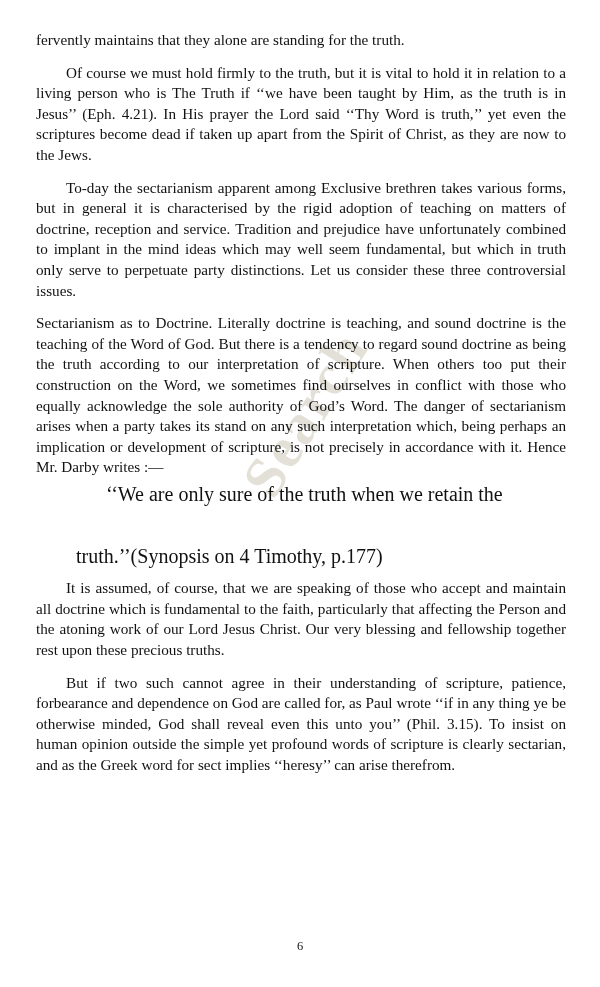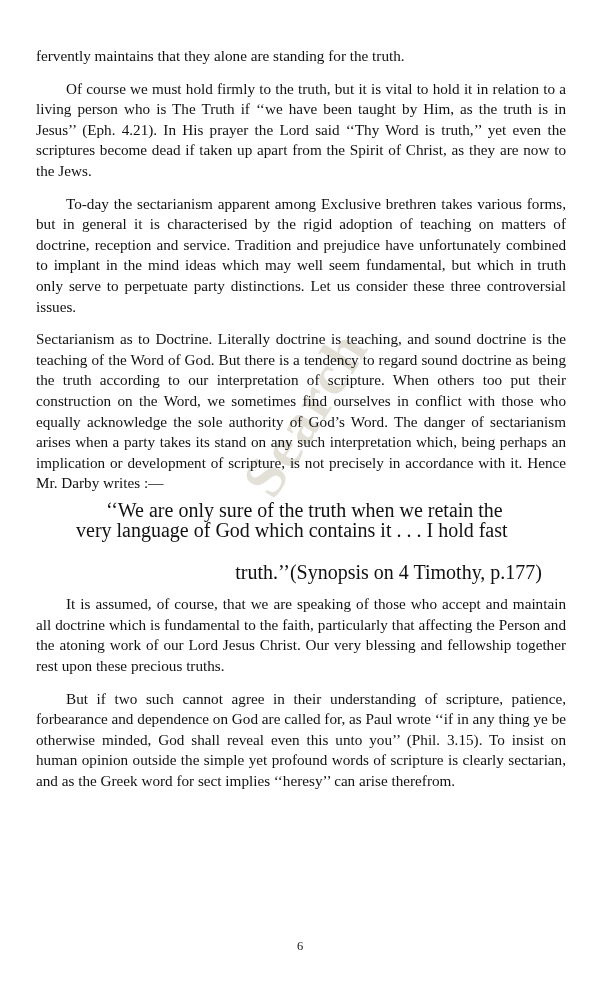--- a/index.html
+++ b/index.html
@@ -45,21 +45,20 @@
     font-weight: bold;
     color: rgba(186, 178, 156, 0.40);
     transform: rotate(-58deg);
     transform-origin: 50% 50%;
     letter-spacing: 2px;
     white-space: nowrap;
   }
   .body-text {
     position: relative;
     z-index: 1;
-    margin-top: 16px;
   }
   p {
     margin: 0 0 0 0;
     font-size: 15.2px;
     line-height: 20.6px;
     text-align: justify;
     text-justify: inter-word;
     -webkit-hyphens: manual;
     hyphens: manual;
   }
@@ -84,21 +83,21 @@
     font-size: 20px;
     line-height: 20.6px;
     text-align: justify;
   }
   .quote .qfirst {
     text-indent: 30px;
     display: block;
   }
   .quote-last {
     display: flex;
-    justify-content: flex-end;
+    justify-content: flex-start;
     align-items: baseline;
   }
   .quote-last .left {
     white-space: nowrap;
   }
   .quote-last .right {
     white-space: nowrap;
     padding-right: 6px;
   }
   .folio {
@@ -125,21 +124,21 @@
     <p class="first">fervently maintains that they alone are standing for the truth.</p>
 
     <p class="para">Of course we must hold firmly to the truth, but it is vital to hold it in relation to a living person who is The Truth if ‘‘we have been taught by Him, as the truth is in Jesus’’ (Eph. 4.21).  In His prayer the Lord said ‘‘Thy Word is truth,’’ yet even the scriptures become dead if taken up apart from the Spirit of Christ, as they are now to the Jews.</p>
 
     <p class="para">To-day the sectarianism apparent among Exclusive brethren takes various forms, but in general it is characterised by the rigid adoption of teaching on matters of doctrine, reception and service.   Tradition and prejudice have unfortunately combined to implant in the mind ideas which may well seem fundamental, but which in truth only serve to perpetuate party distinctions.   Let us consider these three controversial issues.</p>
 
     <p class="tight"><span class="runhead">Sectarianism as to Doctrine.</span><span>  Literally doctrine is teaching, and sound doctrine is the teaching of the Word of God.  But there is a tendency to regard sound doctrine as being the truth according to our interpretation of scripture.   When others too put their construction on the Word, we sometimes find ourselves in conflict with those who equally acknowledge the sole authority of God’s Word.  The danger of sectarianism arises when a party takes its stand on any such interpretation which, being perhaps an implication or development of scripture, is not precisely in accordance with it.   Hence Mr. Darby writes :—</span></p>
 
     <div class="quote">
       <span class="qfirst">‘‘We are only sure of the truth when we retain the</span>
-      <span>very language of God which contains it . . . I hold fast</span><br>
+      <br>
       <br>
       <span class="quote-last">
         <span class="left">truth.’’</span>
         <span class="right">(Synopsis on 4 Timothy, p.177)</span>
       </span>
     </div>
 
     <p class="para">It is assumed, of course, that we are speaking of those who accept and maintain all doctrine which is fundamental to the faith, particularly that affecting the Person and the atoning work of our Lord Jesus Christ.  Our very blessing and fellowship together rest upon these precious truths.</p>
 
     <p class="para">But if two such cannot agree in their understanding of scripture, patience, forbearance and dependence on God are called for, as Paul wrote ‘‘if in any thing ye be otherwise minded, God shall reveal even this unto you’’ (Phil. 3.15).  To insist on human opinion outside the simple yet profound words of scripture is clearly sectarian, and as the Greek word for sect implies ‘‘heresy’’ can arise therefrom.</p>

